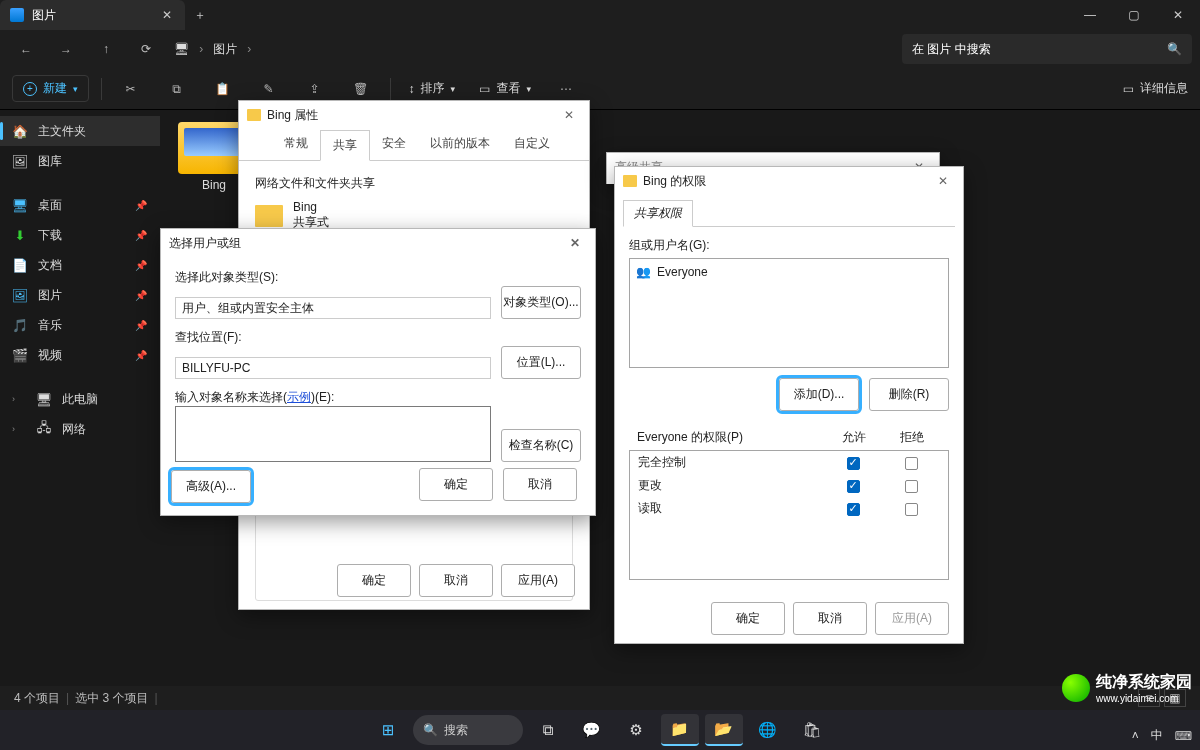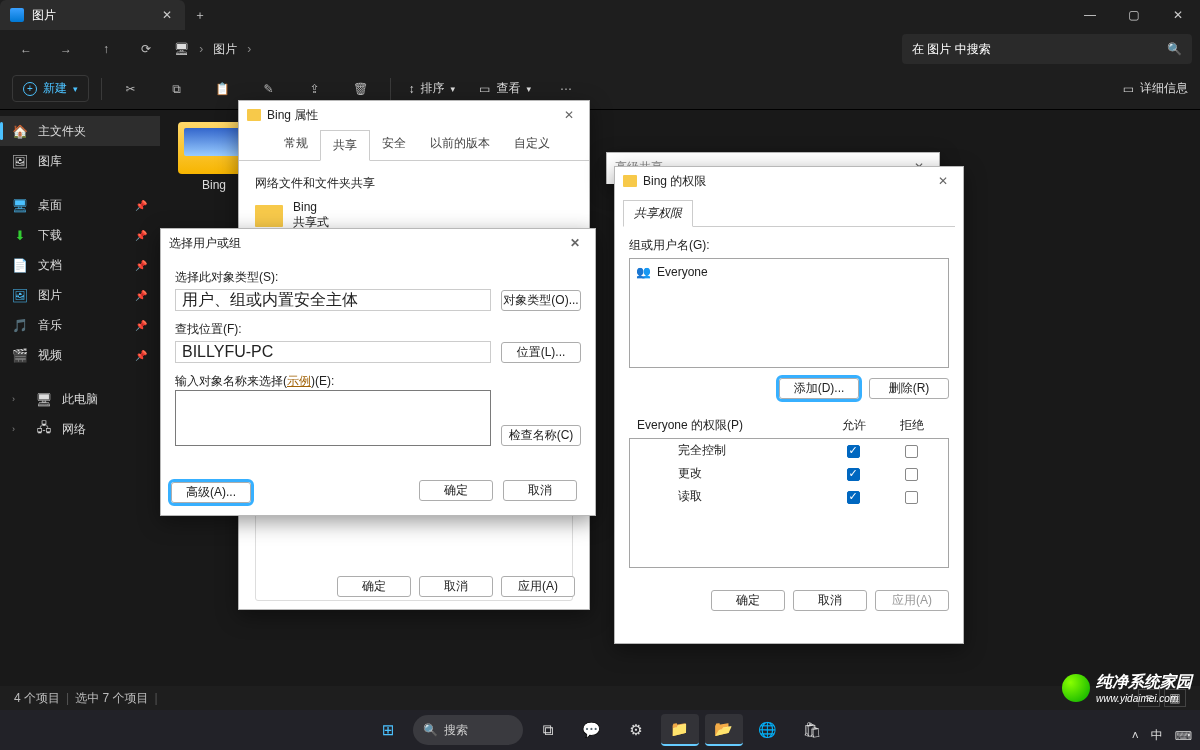--- a/index.html
+++ b/index.html
@@ -47,54 +47,54 @@
 .taskbar{position:absolute;left:0;right:0;bottom:0;height:40px;background:#222228;display:flex;align-items:center;justify-content:center;gap:6px;}
 .tbi{width:38px;height:32px;border-radius:4px;display:flex;align-items:center;justify-content:center;color:#ddd;font-size:15px;}
 .tbi.active{background:rgba(255,255,255,.08);border-bottom:2px solid #6cf;}
 .tbsearch{width:110px;height:30px;background:#3a3a3f;border-radius:16px;display:flex;align-items:center;padding:0 10px;gap:6px;color:#ccc;}
 .tray{position:absolute;right:8px;bottom:6px;display:flex;align-items:center;gap:12px;color:#ddd;}
 
 .dlg{position:absolute;background:#fff;color:#222;border:1px solid #b8b8b8;box-shadow:0 6px 20px rgba(0,0,0,.4);font-size:12px;}
 .dlg .dlg-title{height:28px;display:flex;align-items:center;padding:0 8px;gap:6px;background:#fff;}
 .dlg .dlg-close{margin-left:auto;color:#666;width:24px;text-align:center;}
 .fldr-icon{width:14px;height:12px;background:#f7c94a;border-radius:1px;display:inline-block;}
-.btn{background:#fff;border:1px solid #adadad;padding:1px 0;border-radius:3px;min-width:74px;text-align:center;font-size:12px;}
+.btn{background:#fff;border:1px solid #adadad;padding:7px 0;border-radius:3px;min-width:74px;text-align:center;font-size:12px;}
 .btn-wide{min-width:80px;}
 .highlight{outline:3px solid #37b0ff;outline-offset:0;}
 
 .prop-tabs{display:flex;gap:0;border-bottom:1px solid #ccc;padding-left:6px;justify-content:center;}
 .prop-tab{padding:6px 12px;color:#444;}
 .prop-tab.active{border:1px solid #ccc;border-bottom:1px solid #fff;position:relative;top:1px;background:#fff;}
 .prop-body{padding:14px 16px;}
 .groupbox{border:1px solid #ddd;border-radius:3px;padding:8px 10px 14px;position:relative;margin-bottom:10px;}
 
 .sel-body{padding:12px 14px;}
 .sel-row{margin-bottom:10px;}
-.sel-field{width:320px;height:22px;border:1px solid #ccc;padding:2px 6px;display:flex;align-items:center;margin-top:3px;font-size:16px;}
+.sel-field{width:320px;height:22px;border:1px solid #ccc;padding:2px 6px;display:flex;align-items:center;margin-top:3px;font-size:12px;}
 .sel-flex{display:flex;gap:10px;align-items:flex-end;}
 .sel-textarea{width:320px;height:56px;border:1px solid #7a7a7a;resize:none;padding:4px;font-family:inherit;}
-.sel-link{color:#a16207;text-decoration:underline;font-family:Liberation Serif, serif;}
+.sel-link{color:#1d4ed8;text-decoration:underline;font-family:Liberation Serif, serif;}
 .sel-footer{display:flex;gap:10px;padding:10px 14px;justify-content:flex-end;}
 
 .perm-body{padding:10px 14px;}
 .perm-list{border:1px solid #a5a5a5;height:110px;background:#fff;padding:4px;}
 .perm-item{display:flex;align-items:center;gap:6px;padding:2px;}
 .perm-btns{display:flex;gap:10px;justify-content:flex-end;margin:10px 0 14px;}
 .perm-table{width:100%;border:1px solid #a5a5a5;height:130px;}
 .perm-header{display:flex;padding:4px 8px;}
 .perm-header span:first-child{flex:1;}
 .perm-header span:nth-child(2),.perm-header span:nth-child(3){width:58px;text-align:center;}
-.perm-row{display:flex;padding:3px 8px;align-items:center;margin-left:40px;}
+.perm-row{display:flex;padding:3px 8px;align-items:center;}
 .perm-row span:first-child{flex:1;}
 .perm-row span:nth-child(2),.perm-row span:nth-child(3){width:58px;text-align:center;}
 .cb{width:13px;height:13px;display:inline-block;border:1px solid #888;border-radius:2px;vertical-align:middle;}
 .cb.checked{background:#0067c0;border-color:#0067c0;position:relative;}
 .cb.checked::after{content:"✓";color:#fff;position:absolute;top:-2px;left:1px;font-size:11px;}
 .perm-footer{display:flex;gap:8px;justify-content:flex-end;padding:12px 14px;}
-.watermark{position:absolute;right:8px;bottom:46px;display:flex;align-items:center;gap:6px;color:#fff;font-weight:bold;font-style:italic;}
+.watermark{position:absolute;right:8px;bottom:46px;display:flex;align-items:center;gap:6px;color:#fff;font-weight:bold;}
 .watermark .wm-logo{width:28px;height:28px;background:radial-gradient(circle at 30% 30%,#8f0,#0a0);border-radius:50%;}
 .disabled-txt{color:#9a9a9a;}
 </style>
 </head>
 <body>
 
 <div class="titlebar">
   <div class="tab">
     <span class="pic-icon"></span>
     <span>图片</span>
@@ -215,21 +215,21 @@
     <div class="folder-item">
       <div class="folder-thumb"></div>
       <span>Bing</span>
     </div>
   </div>
 </div>
 
 <div class="statusbar">
   <span>4 个项目</span>
   <span class="sb-sep">|</span>
-  <span>选中 7 个项目</span>
+  <span>选中 3 个项目</span>
   <span class="sb-sep">|</span>
   <div class="sb-viewbtns">
     <span>≡</span>
     <span>▦</span>
   </div>
 </div>
 
 <div class="dlg" style="left:238px;top:100px;width:352px;height:510px;">
   <div class="dlg-title">
     <span class="fldr-icon"></span>

